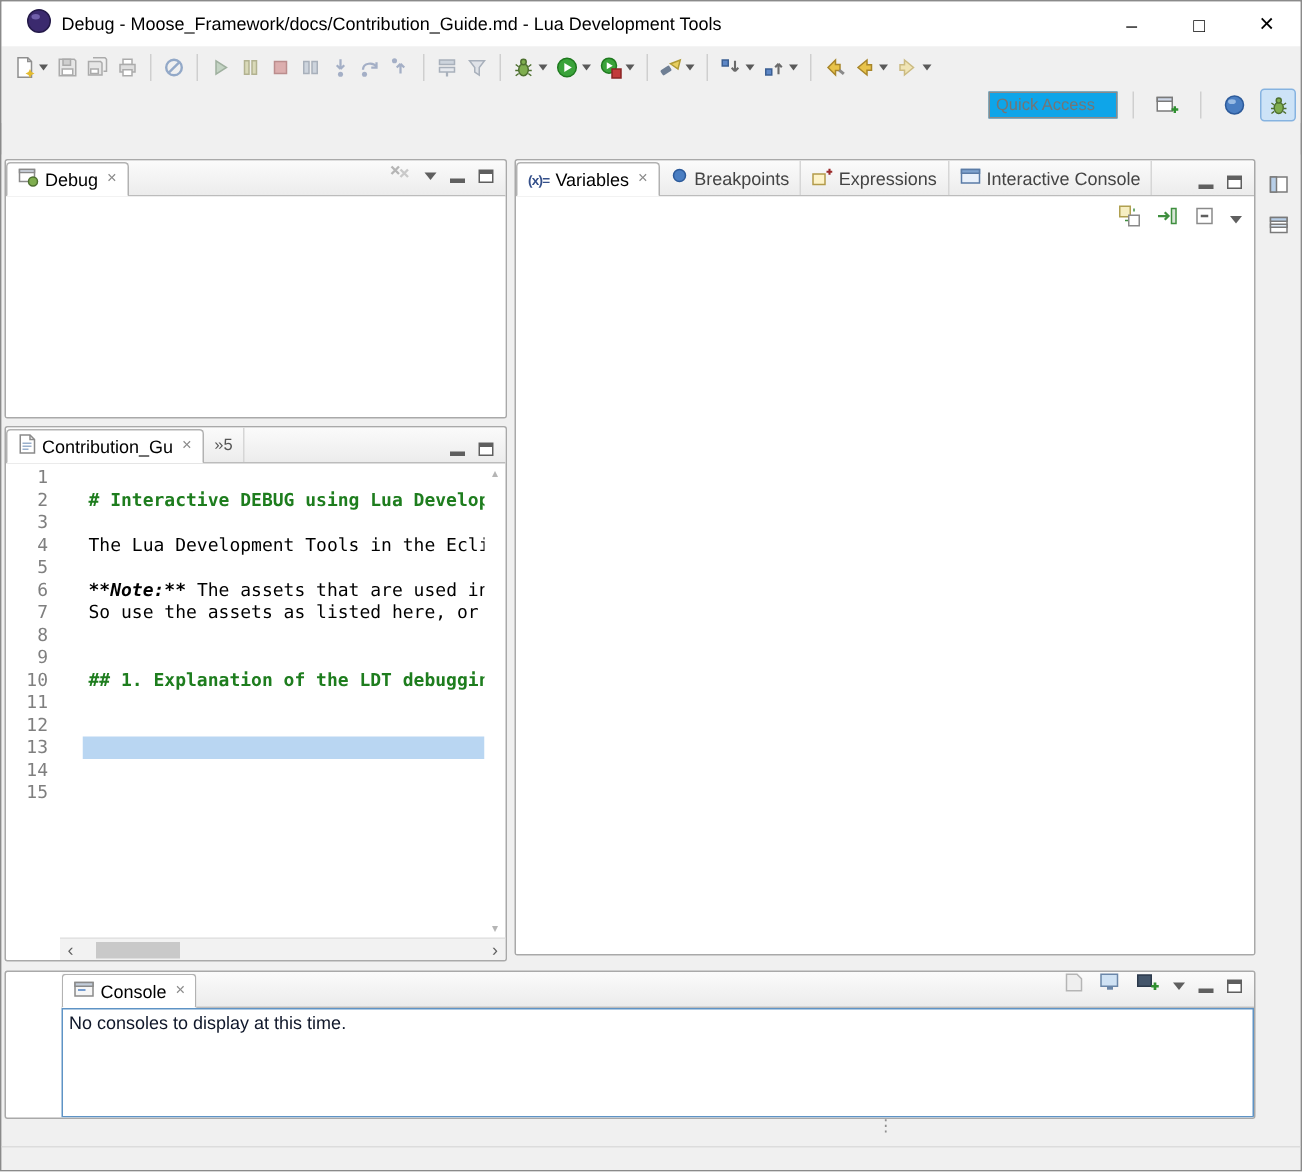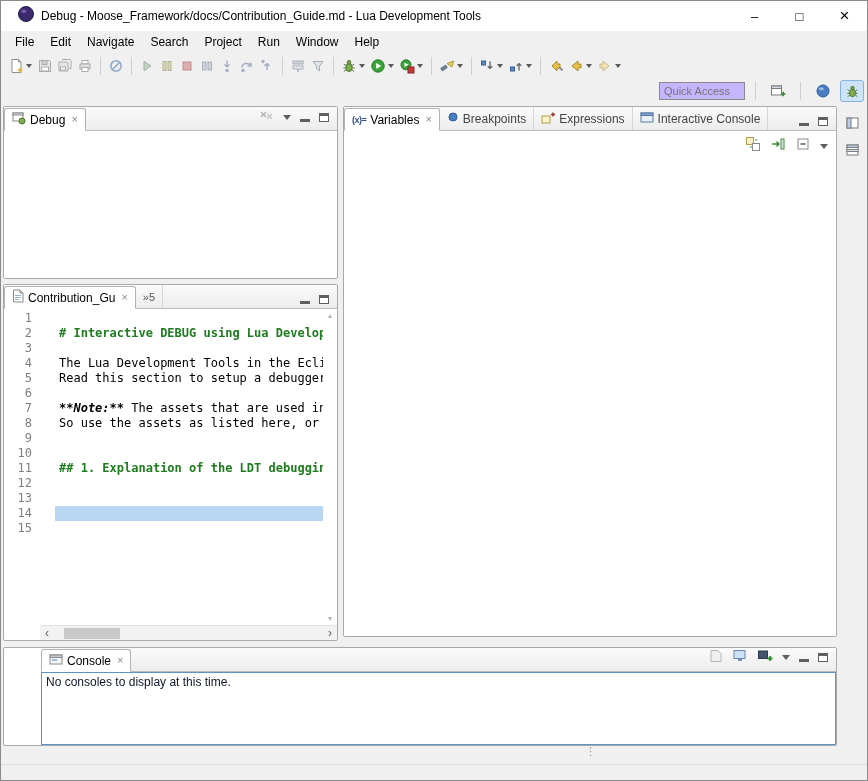--- a/index.html
+++ b/index.html
@@ -18,21 +18,21 @@
   .menubar { height:21px; display:flex; align-items:center; padding-left:6px; background:#f0f0f0; }
   .menu-item { font-size:12px; color:#000; padding:2px 8px; }
 
   
   .toolbar { height:27px; display:flex; align-items:center; padding:0 5px; background:#f0f0f0; }
   .tbi { width:20px; height:22px; display:flex; align-items:center; justify-content:center; border-radius:2px; }
   .dd { width:0; height:0; border-left:3px solid transparent; border-right:3px solid transparent; border-top:4px solid #5a5a5a; margin:0 3px 0 0; }
   .tsep { width:1px; height:18px; background:#cfcfcf; margin:0 5px; }
 
   .row2 { height:24px; display:flex; align-items:center; justify-content:flex-end; padding-right:3px; gap:5px; background:#f0f0f0; }
-  .qa-input { width:86px; height:18px; border:1px solid #8a8a8a; font-family:"Liberation Sans",sans-serif; font-size:11px; padding:0 4px; color:#333; background:#c4b5fd; }
+  .qa-input { width:86px; height:18px; border:1px solid #8a8a8a; font-family:"Liberation Sans",sans-serif; font-size:11px; padding:0 4px; color:#333; background:#0ea5e9; }
   .persp-btn { width:24px; height:22px; display:flex; align-items:center; justify-content:center; border-radius:3px; }
   .persp-btn.active { background:#cde3f7; border:1px solid #86b3e0; }
 
   
   .main { position:absolute; top:102px; left:0; right:0; bottom:16px; background:#f0f0f0; }
   .panel { position:absolute; background:#fff; border:1px solid #a9a9a9; border-radius:2px; display:flex; flex-direction:column; overflow:hidden; }
   #debug-panel   { left:2px;   top:3px;   width:335px; height:173px;justify-content:flex-end; }
   #editor-panel  { left:2px;   top:181px; width:335px; height:357px; }
   #vars-panel    { left:342px; top:3px;   width:494px; height:531px; }
   #console-panel { left:2px;   top:544px; width:834px; height:99px;padding-left:37px; }
@@ -95,30 +95,20 @@
         </svg>
     </span>
     <span class="title">Debug - Moose_Framework/docs/Contribution_Guide.md - Lua Development Tools</span>
     <div class="win-controls">
       <div class="win-btn">–</div>
       <div class="win-btn">□</div>
       <div class="win-btn close">×</div>
     </div>
   </div>
 
-  <div class="menubar">
-    <span class="menu-item">File</span>
-    <span class="menu-item">Edit</span>
-    <span class="menu-item">Navigate</span>
-    <span class="menu-item">Search</span>
-    <span class="menu-item">Project</span>
-    <span class="menu-item">Run</span>
-    <span class="menu-item">Window</span>
-    <span class="menu-item">Help</span>
-  </div>
 
   <div class="toolbar">
     <span class="tbi">
       <svg width="16" height="16" viewBox="0 0 16 16">
           <path d="M4 1.5h6.5L13 4v10.5H4z" fill="#fff" stroke="#8f8f8f"></path>
           <path d="M10.5 1.5V4H13" fill="none" stroke="#8f8f8f"></path>
           <path d="M12 9l1 2 2 1-2 1-1 2-1-2-2-1 2-1z" fill="#e3bb2f"></path>
         </svg>
     </span>
     <span class="dd"></span>
@@ -369,21 +359,20 @@
               <div class="ln">12</div>
               <div class="ln">13</div>
               <div class="ln">14</div>
               <div class="ln">15</div>
             </div>
           <div class="code">
               <div class="cline"></div>
               <div class="cline"><span class="seg-heading"># Interactive DEBUG using Lua Develop</span></div>
               <div class="cline"></div>
               <div class="cline"><span class="seg-text">The Lua Development Tools in the Ecli</span></div>
-              <div class="cline"><span class="seg-text">Read this section to setup a debugger</span></div>
               <div class="cline"></div>
               <div class="cline"><span class="seg-em">**Note:**</span><span class="seg-text"> The assets that are used in</span></div>
               <div class="cline"><span class="seg-text">So use the assets as listed here, or </span></div>
               <div class="cline"></div>
               <div class="cline"></div>
               <div class="cline"><span class="seg-heading">## 1. Explanation of the LDT debuggin</span></div>
               <div class="cline"></div>
               <div class="cline"></div>
               <div class="cline sel"></div>
             </div>

